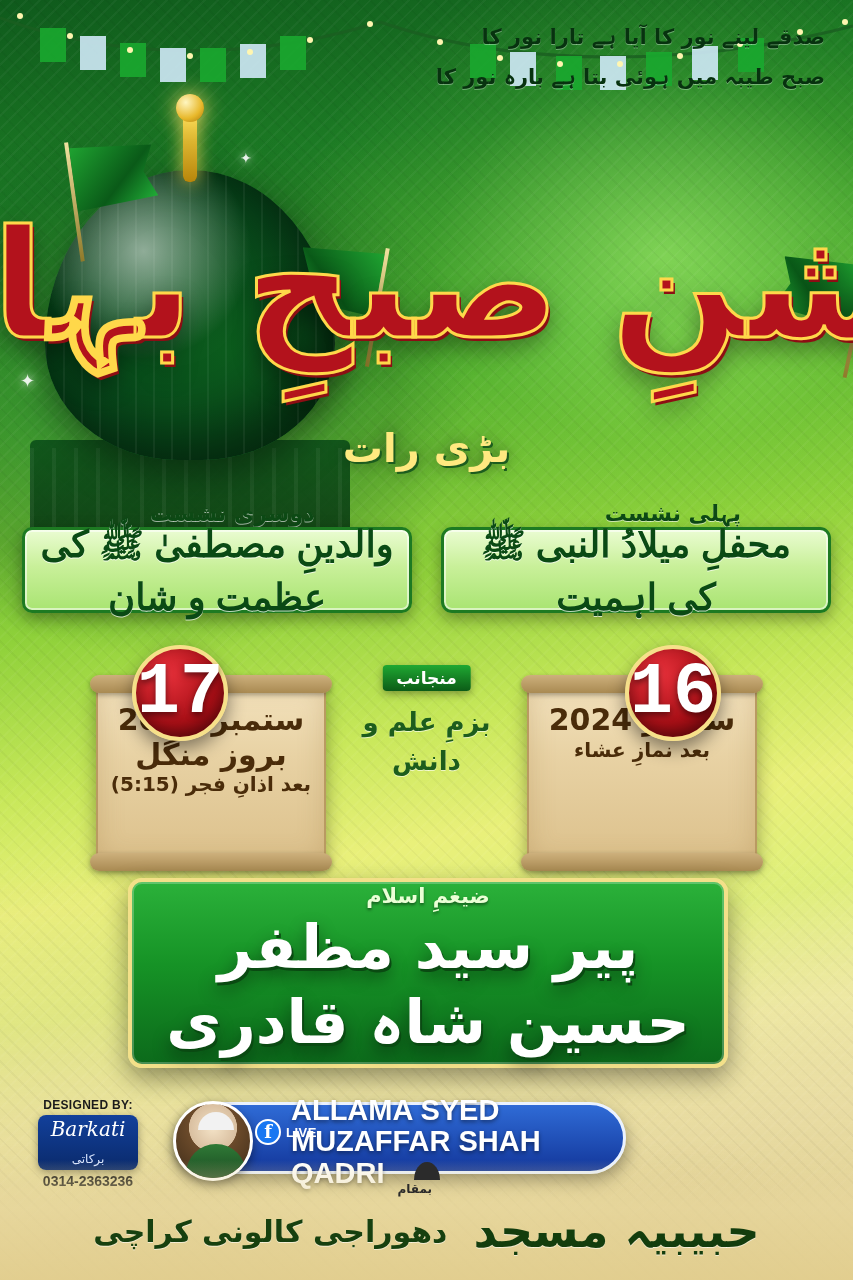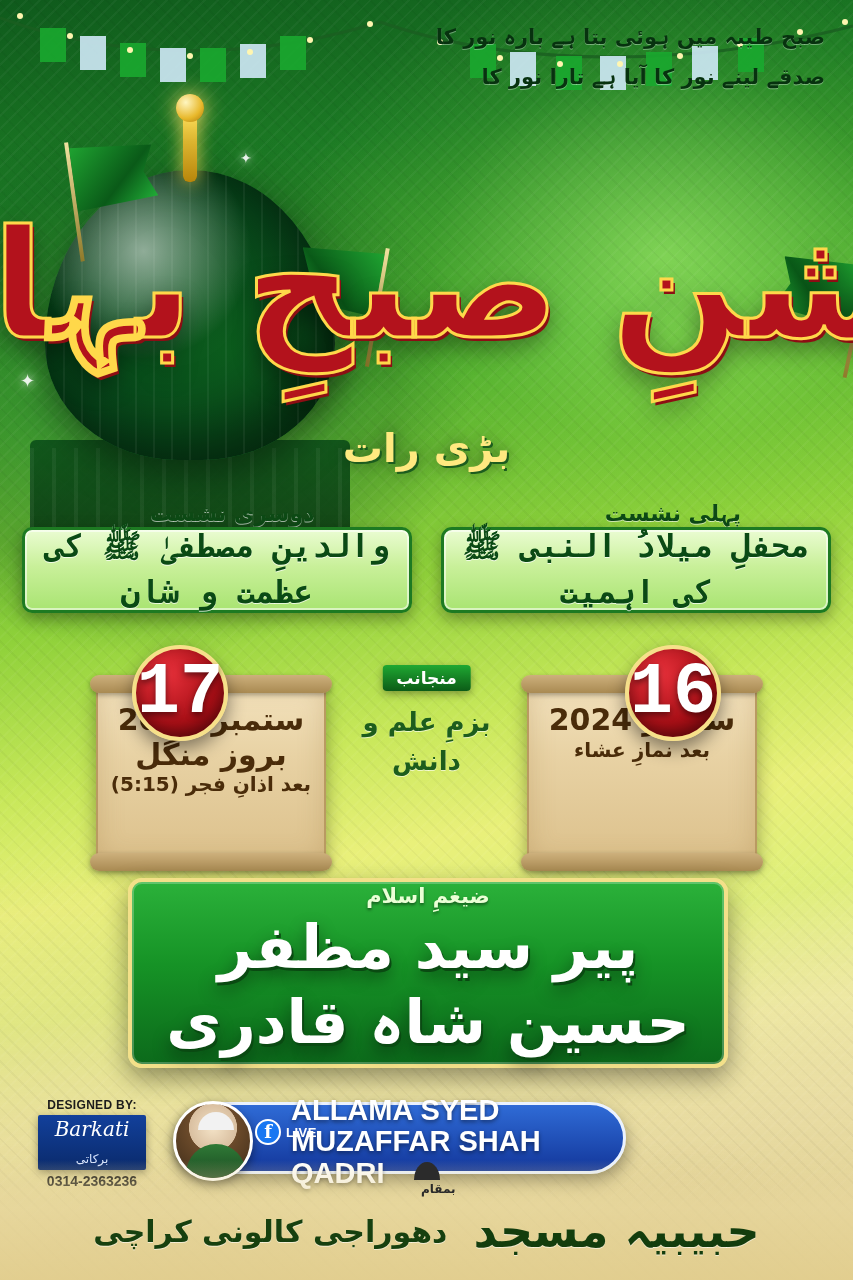--- a/index.html
+++ b/index.html
@@ -133,22 +133,22 @@
   .session {
     position: absolute; top: 22px; width: 390px; height: 86px;
     border-radius: 10px;
     background: linear-gradient(180deg, #eafcd2 0%, #c9f09a 45%, #a9e472 100%);
     border: 3px solid #1d7a22;
     box-shadow: 0 6px 16px rgba(0,0,0,0.35), inset 0 0 0 2px rgba(255,255,255,0.55);
     display: flex; align-items: center; justify-content: center;
   }
   .session .line {
     direction: rtl; text-align: center;
-    font-family: Liberation Mono, monospace;
-    font-size: 32px; font-weight: 700; color: #0a4a14;
+    font-family: Liberation Sans, sans-serif;
+    font-size: 37px; font-weight: 700; color: #0a4a14;
     text-shadow: 0 1px 0 rgba(255,255,255,0.7);
     padding: 0 12px;
   }
   .session.right { right: 0; border-radius: 11px; }
   .session.left { left: 0; }
   .session-tag {
     position: absolute; top: -4px; direction: rtl;
     font-family: "DejaVu Sans", sans-serif;
     font-size: 22px; font-weight: 700; color: #0d4a15;
     text-shadow: 0 1px 0 rgba(255,255,255,0.6);
@@ -237,30 +237,30 @@
   .sp-name {
     margin-top: 2px;
     font-family: "DejaVu Sans", sans-serif;
     font-size: 60px; font-weight: 700; color: #ffffff;
     line-height: 1.25;
     text-shadow: 2px 3px 0 #0a4a12, 0 8px 18px rgba(0,0,0,0.45);
   }
 
   
   .designed {
-    position: absolute; left: 38px; top: 1098px; width: 108px;
+    position: absolute; left: 38px; top: 1098px; width: 100px;
     text-align: center;
   }
   .designed .lbl {
     font-size: 12px; font-weight: 700; color: #1b1b1b; letter-spacing: .3px;
   }
   .designed .card {
     margin-top: 3px;
     background: linear-gradient(180deg, #12409b, #0a2a6b);
-    border-radius: 2px; padding: 4px 6px;
+    border-radius: 8px; padding: 4px 6px;
     box-shadow: 0 3px 8px rgba(0,0,0,0.35);
   }
   .designed .brand {
     font-family: "DejaVu Serif", serif;
     font-style: italic; font-size: 20px; color: #fff; line-height: 1;
   }
   .designed .brand-ur {
     font-family: "DejaVu Sans", sans-serif; direction: rtl;
     font-size: 12px; color: #d9e6ff; margin-top: 13px;
   }
@@ -314,21 +314,21 @@
     margin-left: 34px; margin-top: 8px;
   }
 
   
   .footer {
     position: absolute; left: 0; right: 0; bottom: 0; height: 120px;
     background: linear-gradient(180deg, rgba(233,219,167,0.0), rgba(231,214,156,0.75) 40%, rgba(226,206,143,0.95));
   }
   .footer-logo {
     position: absolute; left: 50%; transform: translateX(-50%); top: 2px;
-    width: 58px; height: 40px; text-align: right; direction: rtl;
+    width: 58px; height: 40px; text-align: left; direction: rtl;
     font-family: "DejaVu Sans", sans-serif; font-size: 12px; font-weight: 700;
     color: #2a2a2a;
   }
   .footer-logo .dome-ico {
     width: 26px; height: 18px; margin: 0 auto 2px auto;
     background: #2b2b2b;
     border-radius: 50% 50% 0 0 / 100% 100% 0 0;
   }
   .footer-row {
     position: absolute; left: 0; right: 0; top: 44px;
@@ -408,22 +408,22 @@
           <circle cx="620" cy="64" r="3"></circle>
           <circle cx="680" cy="56" r="3"></circle>
         <circle cx="740" cy="44" r="3"></circle>
           <circle cx="800" cy="32" r="3"></circle>
           <circle cx="845" cy="22" r="3"></circle>
       </g>
     </svg>
   </div>
 
   <div class="couplet">
+    <div>صدقے لینے نور کا آیا ہے تارا نور کا</div>
     <div>صبح طیبہ میں ہوئی بتا ہے بارہ نور کا</div>
-    <div>صدقے لینے نور کا آیا ہے تارا نور کا</div>
   </div>
 
   <div class="title-block">
     <div class="title-main">جشنِ صبحِ بہار</div>
   </div>
   <div class="title-sub">بڑی رات</div>
 
   <div class="sessions">
     <div class="session-tag right">پہلی نشست</div>
     <div class="session right">

